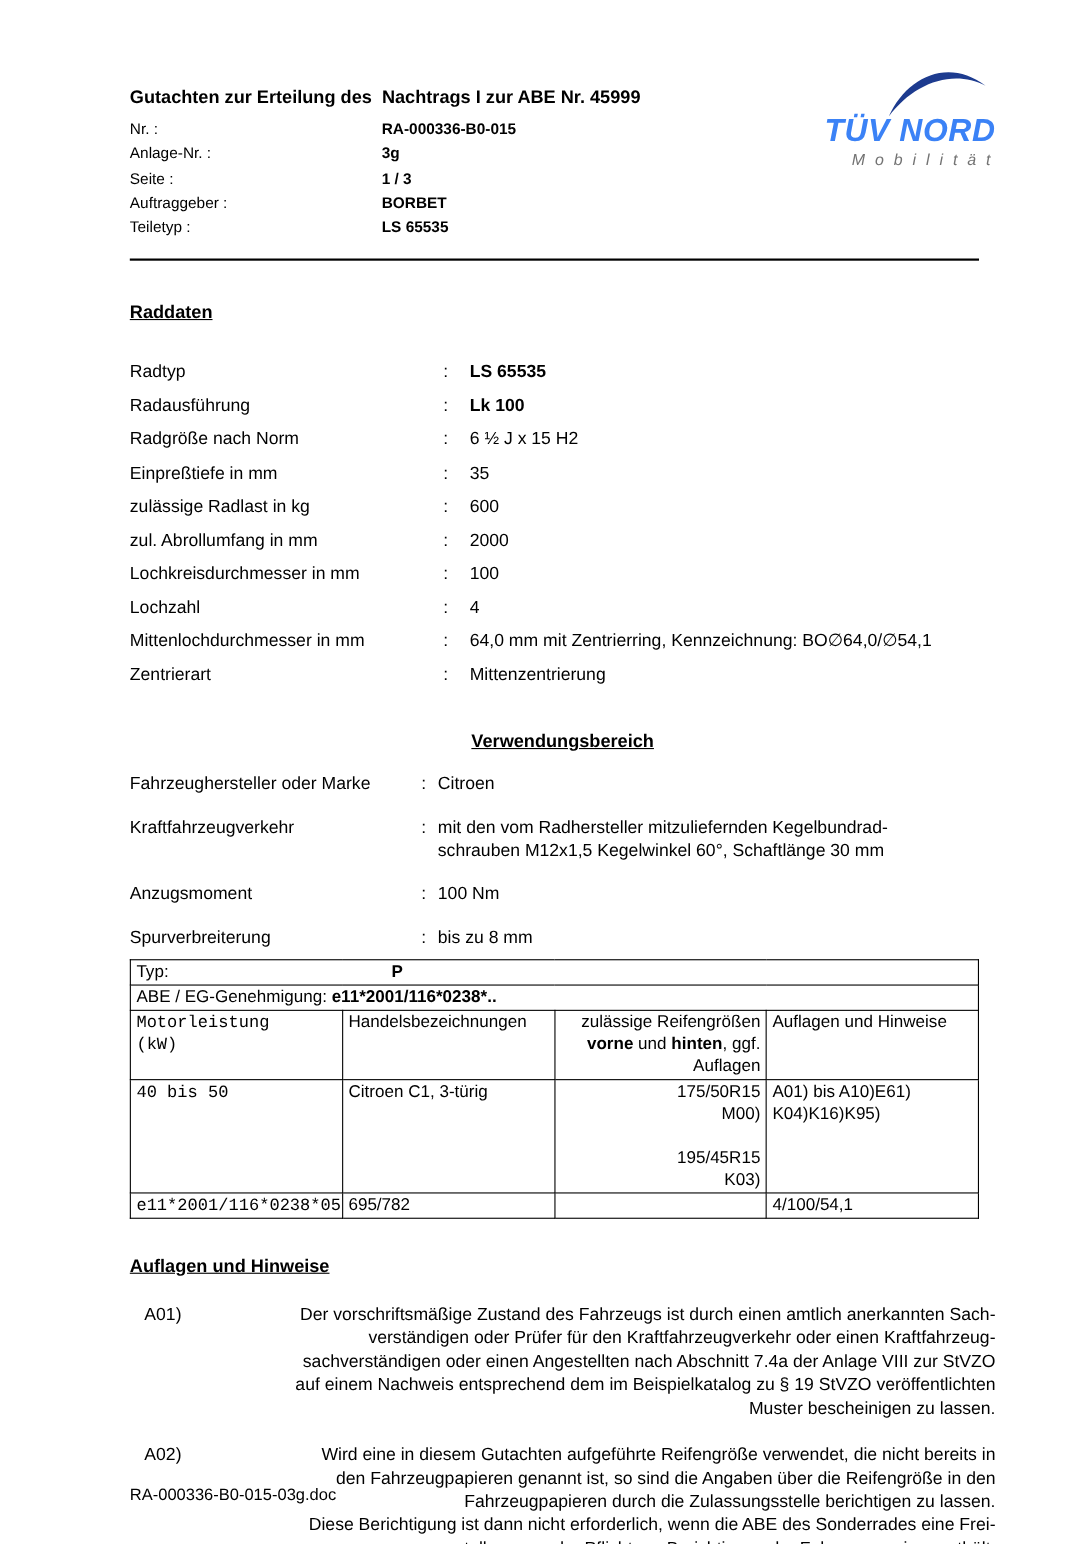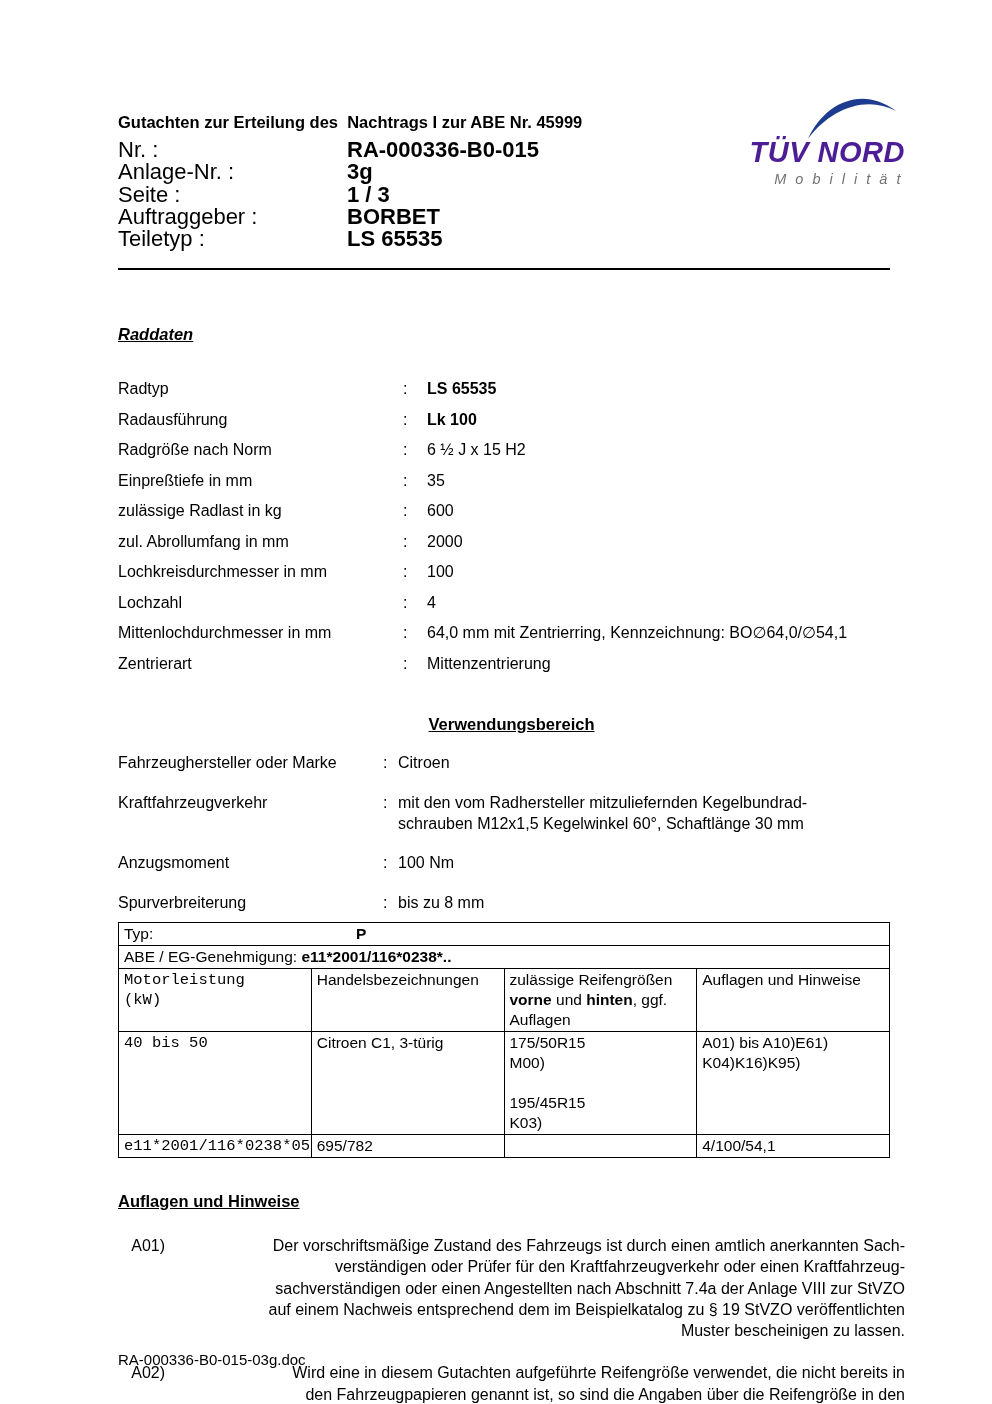--- a/index.html
+++ b/index.html
@@ -2,46 +2,46 @@
 <html><head>
 <meta charset="utf-8">
 <style>
   html,body{margin:0;padding:0;background:#e8e8e8;}
   .page{
     width:992px;height:1404px;background:#ffffff;margin:0 auto;position:relative;
     font-family:"Liberation Sans","DejaVu Sans",sans-serif;color:#000;
     box-sizing:border-box;padding:80px 87px 0 118px;overflow:hidden;
   }
   
-  .header{display:flex;justify-content:space-between;align-items:flex-start;margin-top:33px;}
+  .header{display:flex;justify-content:space-between;align-items:flex-start;}
   .doc-title{font-size:16.5px;font-weight:bold;white-space:pre;margin-bottom:7px;}
-  .hfields{display:grid;grid-template-columns:229px 1fr;line-height:22.3px;font-size:22px;}
+  .hfields{display:grid;grid-template-columns:229px 1fr;line-height:22.3px;font-size:14px;}
   .hfields .val{font-weight:bold;}
   .logo{width:180px;margin-top:-22px;display:flex;flex-direction:column;align-items:flex-end;}
   .logo .swoosh{margin-right:6px;}
-  .brand{font-size:29px;font-weight:bold;font-style:italic;color:#4c1d95;letter-spacing:.5px;line-height:30px;margin-top:-4px;white-space:pre;}
+  .brand{font-size:29px;font-weight:bold;font-style:italic;color:#3b82f6;letter-spacing:.5px;line-height:30px;margin-top:-4px;white-space:pre;}
   .brand-sub{font-size:14.5px;font-style:italic;letter-spacing:2.5px;color:#737373;margin-top:4px;margin-right:2px;}
   .rule{border:none;border-top:2px solid #000;width:772px;margin:18px 0 0 0;}
   
   .sec-h{font-size:16.5px;font-weight:bold;text-decoration:underline;}
-  .h-raddaten{margin-top:55px;font-style:italic;}
+  .h-raddaten{margin-top:38px;}
   .h-vb{margin-top:36px;text-align:center;}
   .h-auflagen{margin-top:34px;}
   
   .rd-rows{margin-top:30px;}
   .rd-row{display:grid;grid-template-columns:285px 24px 1fr;line-height:30.5px;font-size:16px;}
   .rd-row .bold-val{font-weight:bold;}
   
   .vb-rows{margin-top:10px;}
   .vb-row{display:grid;grid-template-columns:265px 15px 1fr;line-height:21.3px;font-size:16px;margin-top:18px;}
   .pre{white-space:pre-line;}
   
   table.typ{border-collapse:collapse;width:772px;margin-top:9px;table-layout:fixed;}
   table.typ td{border:1px solid #000;padding:1px 5px;font-size:15.5px;vertical-align:top;line-height:20px;}
-  .c1{width:117px;font-family:Liberation Mono, monospace;}.c2{width:190px;}.c3{width:297px;}.c4{width:168px;}
+  .c1{width:117px;font-family:Liberation Mono, monospace;}.c2{width:190px;}.c3{width:297px;text-align:right;}.c4{width:168px;}
   .inl-label{display:inline-block;width:232px;}
   .bold{font-weight:bold;}
   td.datacell{line-height:21px;padding-top:2px;}
   td.foot{font-size:8.5px;line-height:11px;padding:0 2px;height:12px;}
   
   .au-items{margin-top:24px;}
   .au-item{display:grid;grid-template-columns:47px 1fr;font-size:16px;line-height:21.3px;margin-bottom:21px;text-align:right;}
   
   .footer{position:absolute;left:118px;bottom:36px;font-size:15px;}
 </style>

